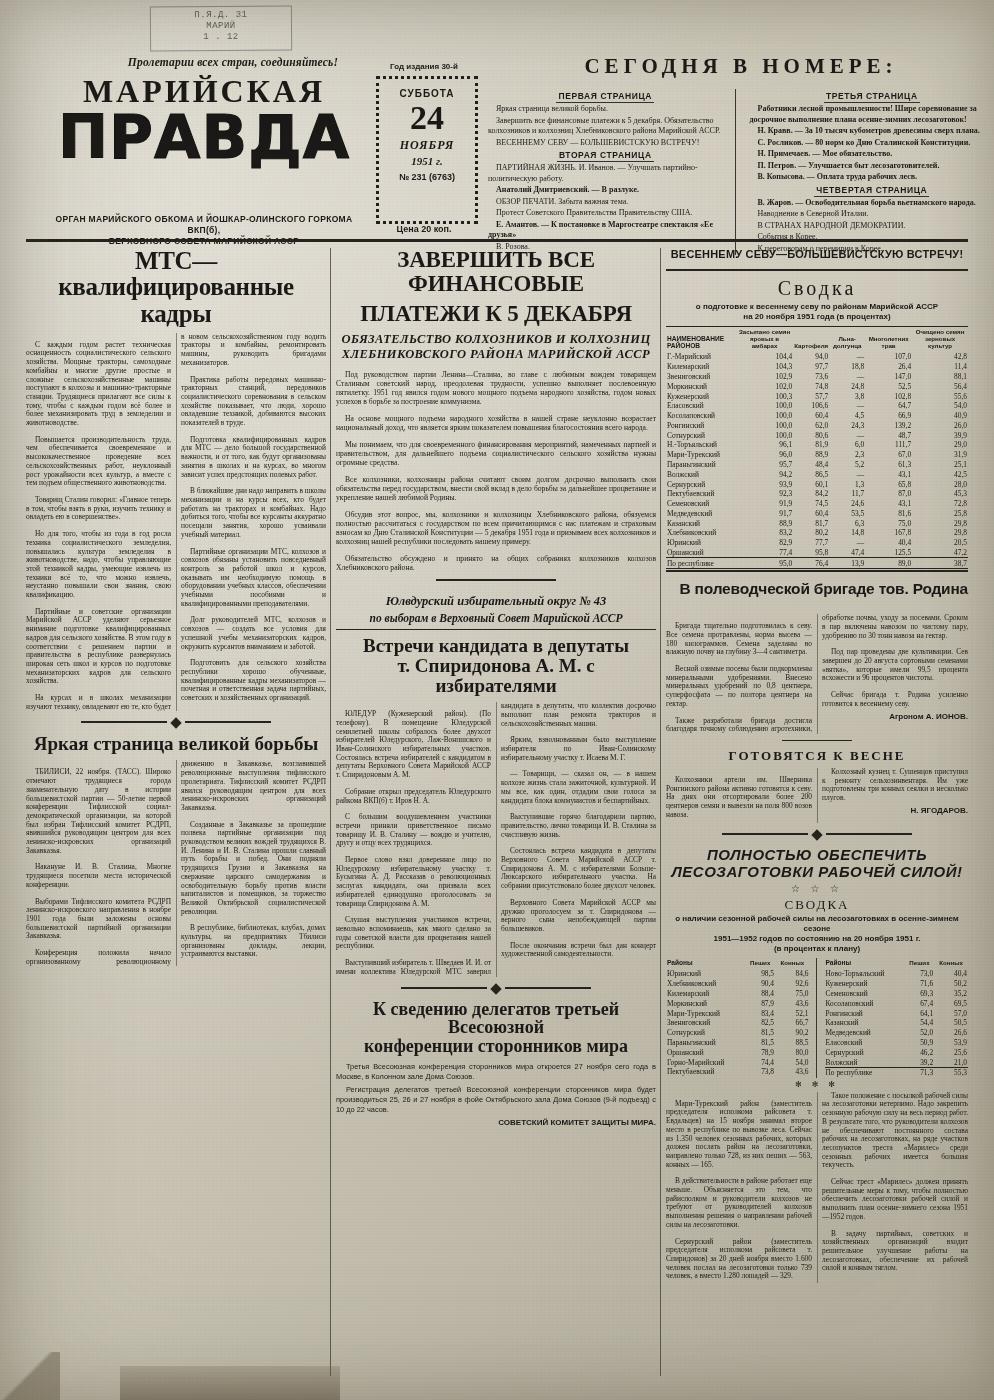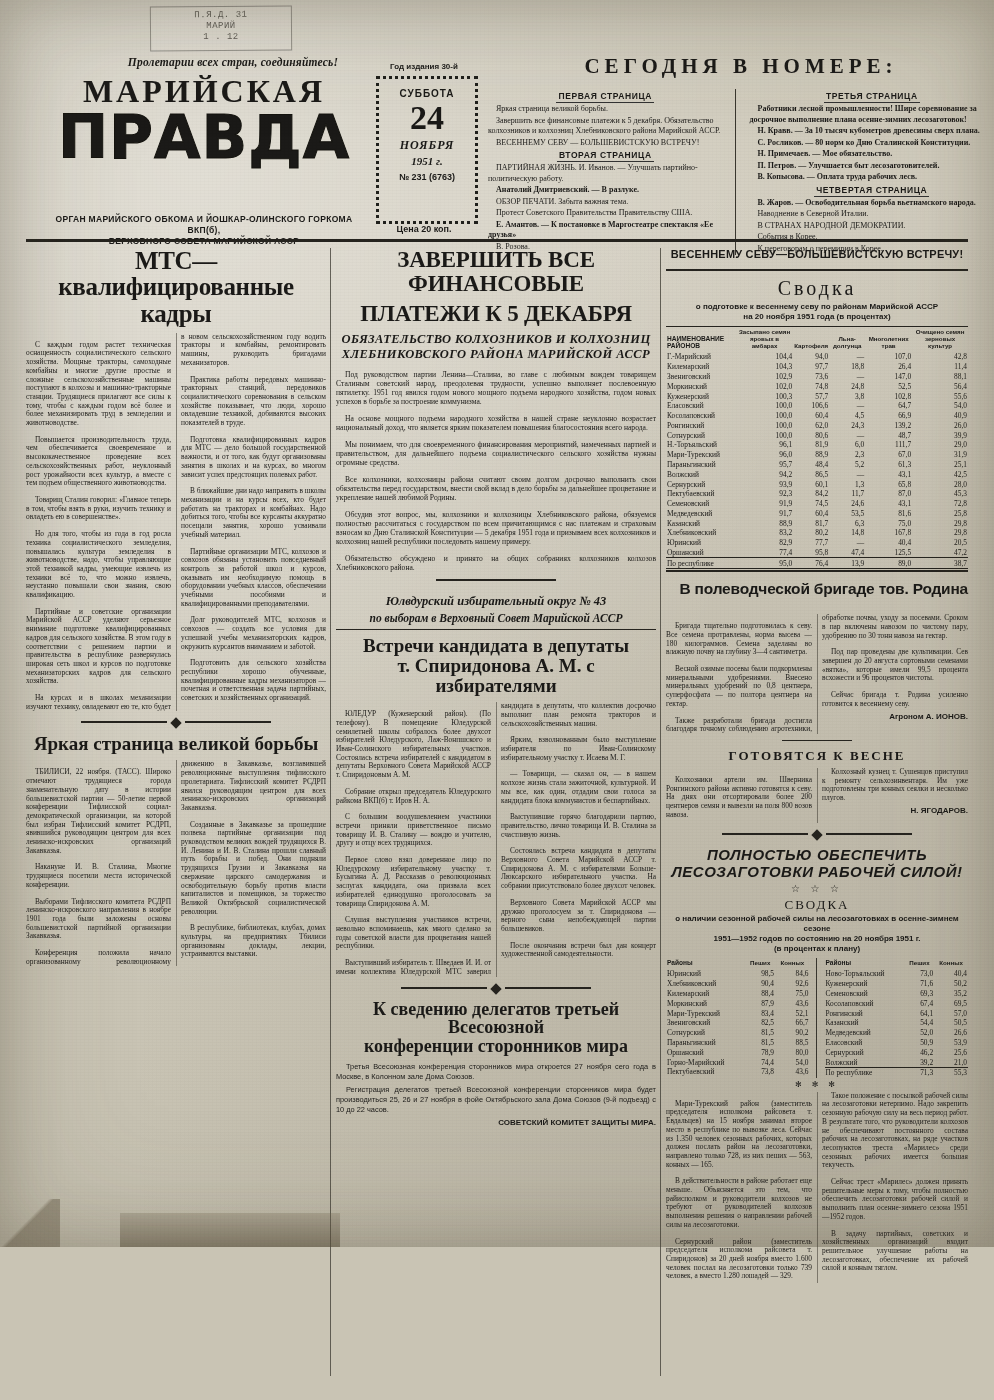--- a/index.html
+++ b/index.html
@@ -4,21 +4,21 @@
 <style>
   html,body{margin:0;padding:0;}
   body{
     width:994px;height:1400px;overflow:hidden;
     background:#c9c4b4;
     font-family:"Liberation Serif", serif;
     color:#1b1a18;
   }
   
   #page{
-    position:relative;width:994px;height:1247px;
+    position:relative;width:994px;height:1400px;
     background:
       radial-gradient(ellipse at 20% 12%, rgba(255,255,255,.35), rgba(255,255,255,0) 55%),
       radial-gradient(ellipse at 85% 90%, rgba(90,80,60,.16), rgba(0,0,0,0) 60%),
       linear-gradient(180deg,#cdc8b8 0%,#d3cec0 18%,#cec9ba 55%,#c6c1b1 100%);
   }
   #grain{
     position:absolute;inset:0;pointer-events:none;opacity:.35;
     background-image:
       repeating-linear-gradient(0deg, rgba(0,0,0,.035) 0 1px, rgba(255,255,255,0) 1px 3px),
       repeating-linear-gradient(90deg, rgba(0,0,0,.025) 0 1px, rgba(255,255,255,0) 1px 4px);

